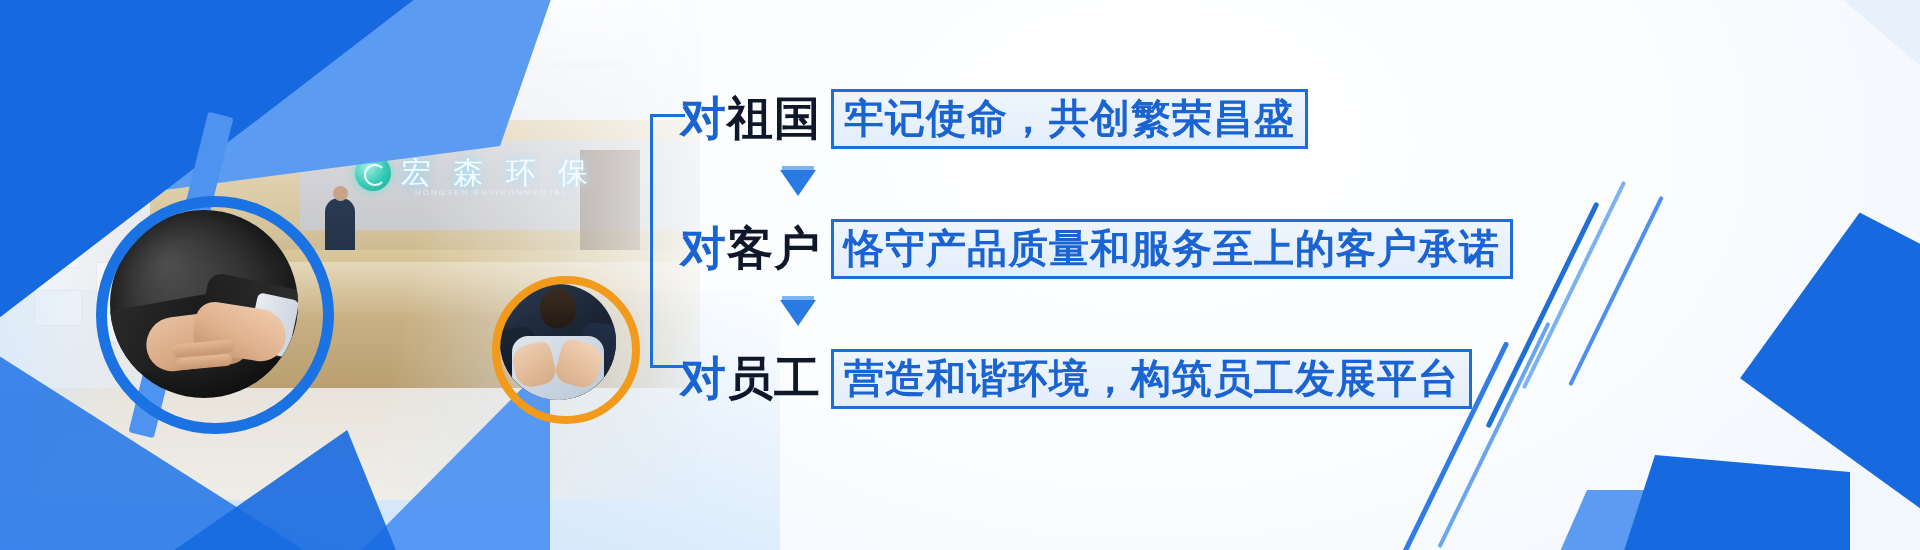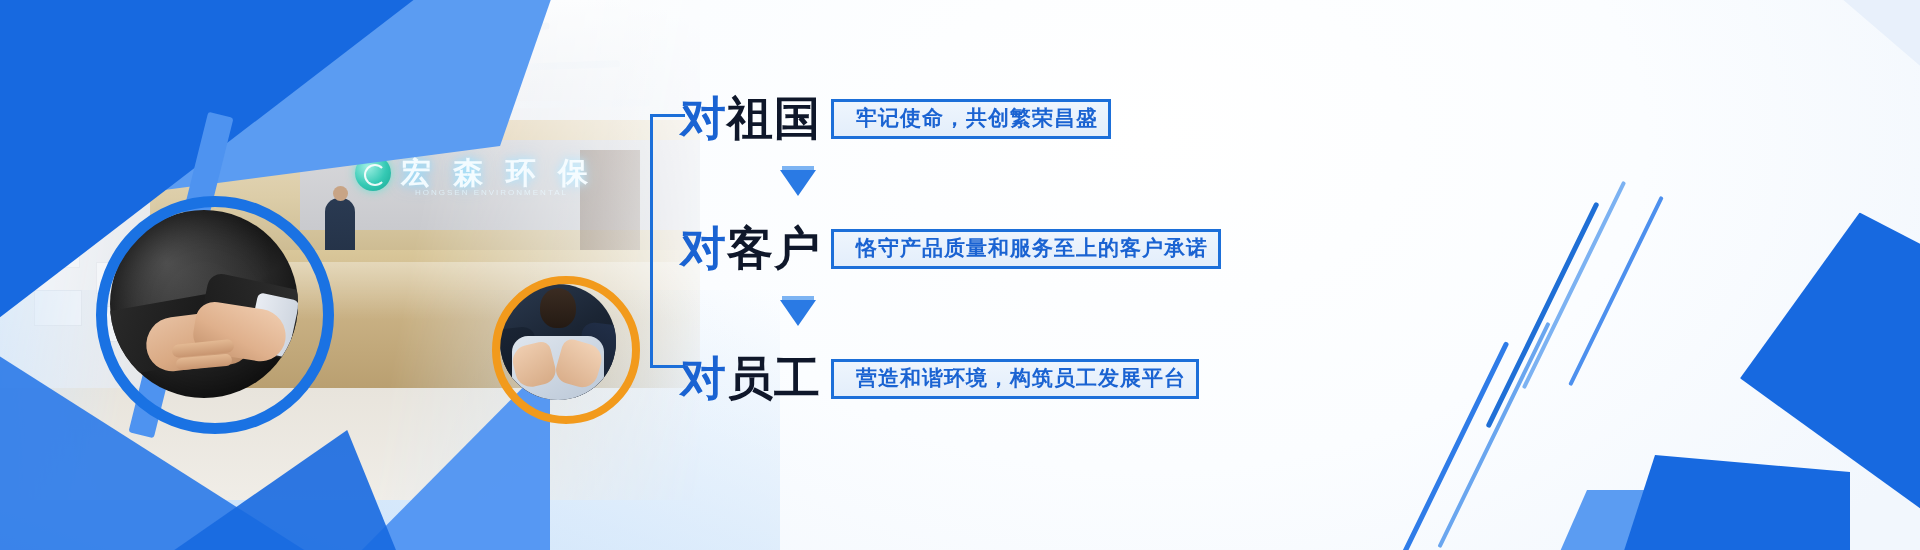--- a/index.html
+++ b/index.html
@@ -66,21 +66,21 @@
     width:36px;height:36px;border-radius:50%;
     background:radial-gradient(circle at 35% 32%, #9ff0e3 0%, #35c9b4 55%, #17a893 100%);
     box-shadow:0 0 10px rgba(80,230,210,.75);
     position:relative;
   }
   .po-logo-mark:after{
     content:"";position:absolute;left:9px;top:9px;width:18px;height:18px;
     border-radius:50%;border:2px solid rgba(255,255,255,.9);border-right-color:transparent;
   }
   .po-logo-text{
-    font-size:30px;letter-spacing:7px;font-weight:700;color:#f2fbff;
+    font-size:30px;letter-spacing:7px;font-weight:400;color:#f2fbff;
     text-shadow:0 0 7px rgba(150,225,255,.95),0 0 16px rgba(120,200,255,.7);
     white-space:nowrap;
   }
   .po-logo-sub{
     position:absolute;left:60px;top:38px;font-size:8px;letter-spacing:2px;
     color:rgba(225,245,255,.75);white-space:nowrap;
   }
 
   
   .geo{position:absolute;}
@@ -215,22 +215,22 @@
     font-family:"Liberation Sans","DejaVu Sans",sans-serif;
   }
   .lead .w-blue{color:#1a63d2;}
   .lead .w-orange{color:#0f172a;}
 
   .tagbox{
     margin-left:10px;
     border:3px solid #1c6fd9;
     background:linear-gradient(180deg,#eef5fd 0%,#e3eefb 100%);
     color:#1a63d2;
-    font-size:21px;font-weight:800;letter-spacing:1px;
-    padding:5px 10px 7px 22px;
+    font-size:40px;font-weight:800;letter-spacing:1px;
+    padding:5px 10px 7px 10px;
     line-height:1.05;
   }
 
   .arrow{
     position:absolute;left:130px;
     width:0;height:0;
     border-left:18px solid transparent;
     border-right:18px solid transparent;
     border-top:26px solid #2a7ae4;
   }

